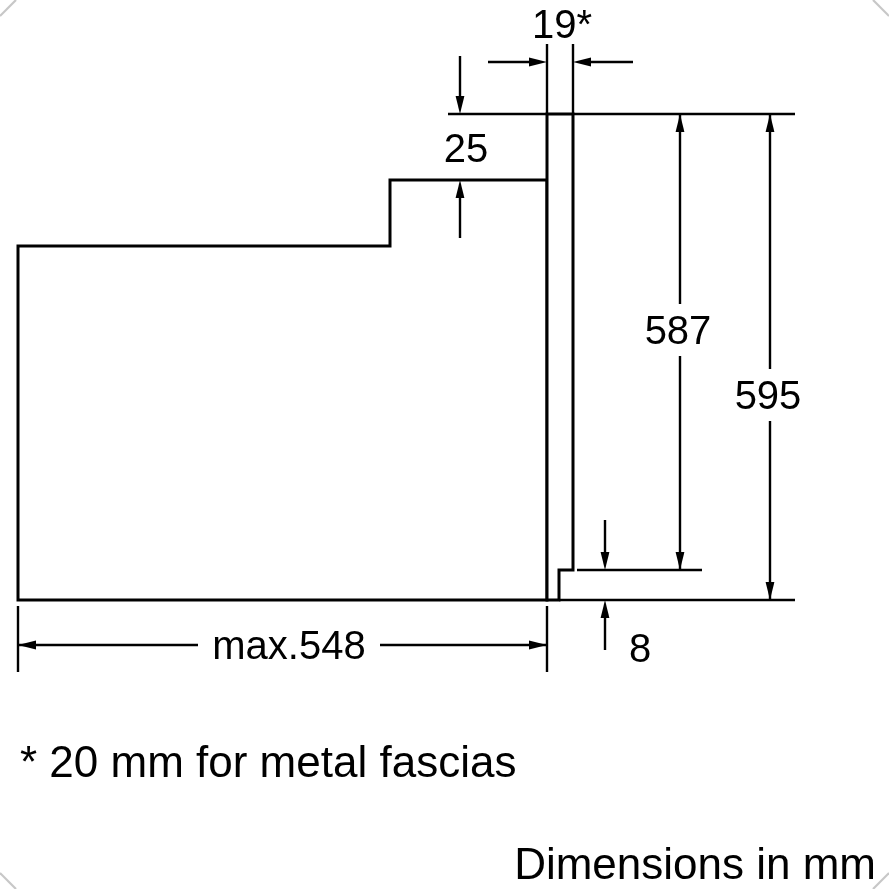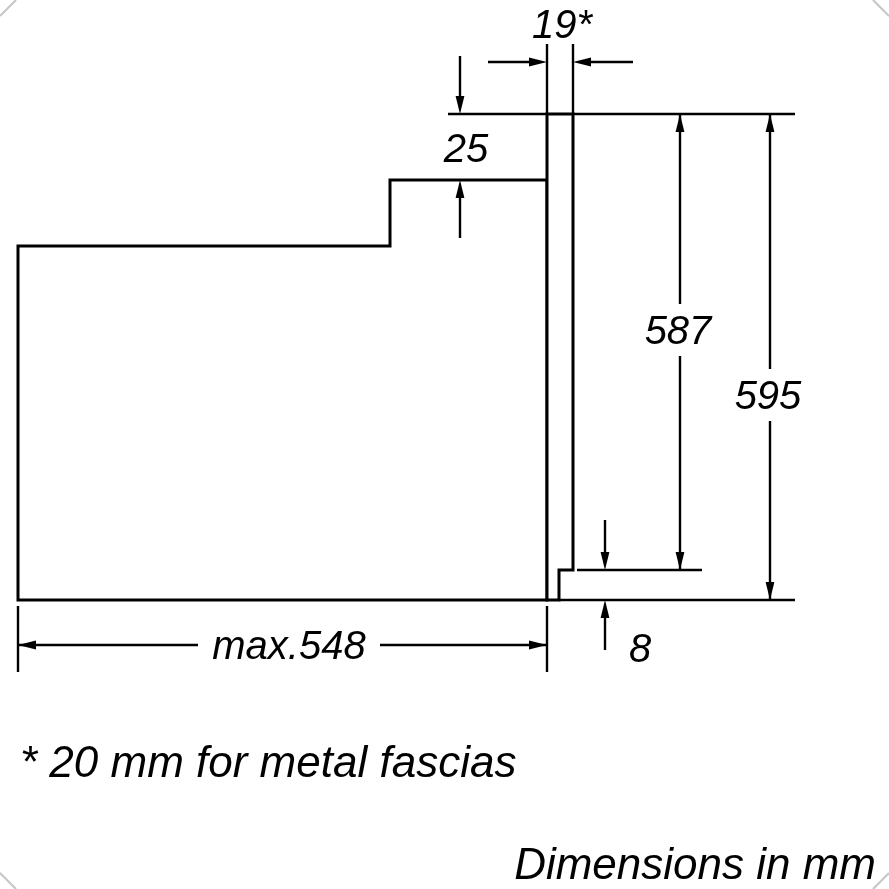--- a/index.html
+++ b/index.html
@@ -6,21 +6,20 @@
     margin: 0;
     padding: 0;
     background: #ffffff;
   }
   .stage {
     position: relative;
     width: 889px;
     height: 889px;
     background: #ffffff;
     overflow: hidden;
-    font-style: italic;
   }
   svg { display: block; }
   .outline {
     fill: #ffffff;
     stroke: #000000;
     stroke-width: 3;
     stroke-linejoin: miter;
   }
   .thin {
     fill: none;

